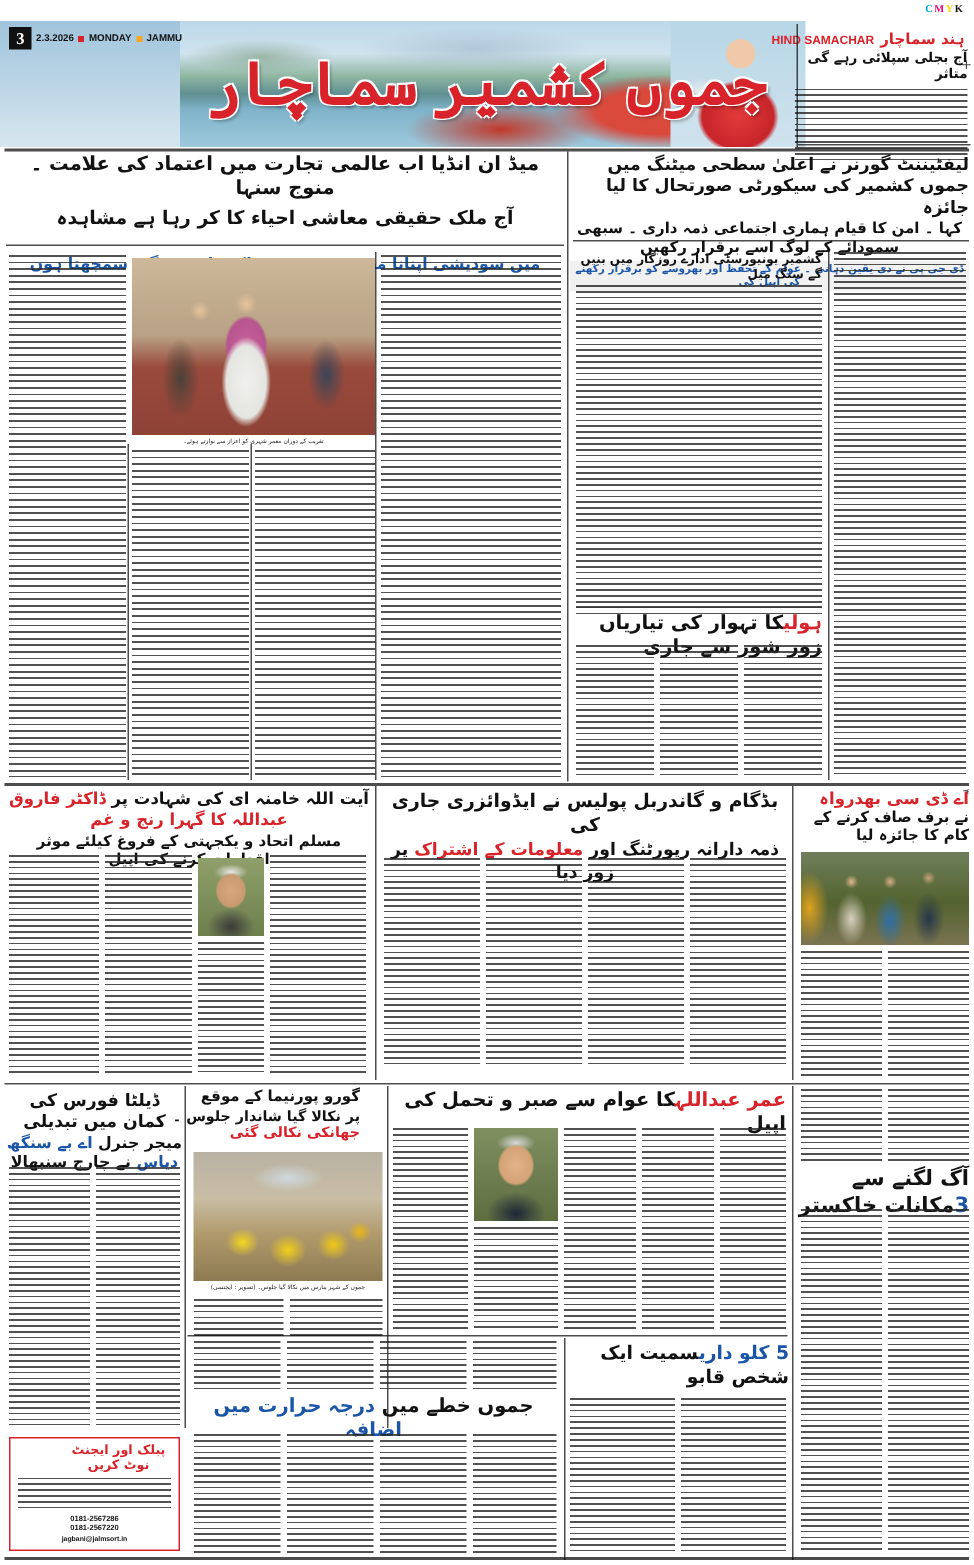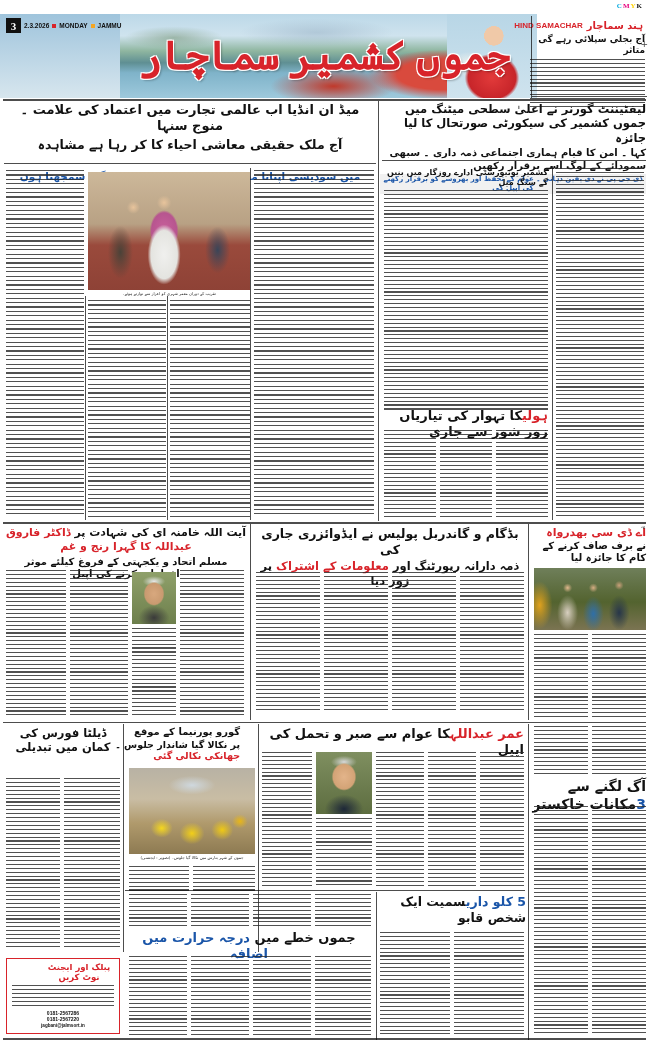--- a/index.html
+++ b/index.html
@@ -58,21 +58,21 @@
     position:absolute; right:112px; top:0; width:90px; height:84px;
     background:
       radial-gradient(circle 16px at 52% 26%, #f0c9a8 0%, #f0c9a8 60%, rgba(240,201,168,0) 62%),
       radial-gradient(ellipse 34px 30px at 50% 76%, #e23a3a 0%, #c7252a 70%, rgba(199,37,42,0) 80%),
       radial-gradient(ellipse 26px 18px at 24% 60%, #f2f2ee 0%, rgba(242,242,238,0) 70%),
       linear-gradient(to bottom,#b8d6e6,#cfe3ee);
   }
   .mast-title{
     position:absolute; left:0; right:0; top:18px;
     text-align:center; font-size:40px; font-weight:bold; color:#d8232a;
-    font-family:Liberation Serif, serif; letter-spacing:-1px;
+    font-family:Liberation Sans, sans-serif; letter-spacing:-1px;
     text-shadow: 1px 1px 0 #fff, -1px -1px 0 #fff, 1px -1px 0 #fff, -1px 1px 0 #fff, 2px 2px 2px rgba(0,0,0,.25);
     direction:rtl;
   }
 
   .dateflag{
     position:absolute; left:6px; top:18px; display:flex; align-items:center; gap:3px;
     direction:ltr;
   }
   .pageno{
     width:15px; height:15px; background:#111; color:#fff; font-weight:bold;
@@ -145,21 +145,21 @@
     <div class="hl" style="font-size:9px;text-align:right;">آج بجلی سپلائی رہے گی متاثر</div>
     <div class="fill tight" style="height:48px;margin-top:2px;"></div>
   </div>
   <div class="rule-h" style="left:532px;top:96px;width:115px;"></div>
   <div class="rule-v" style="left:531px;top:16px;height:82px;"></div>
 
   <div class="rule-h thick" style="left:3px;top:99px;width:643px;"></div>
 
   <div style="position:absolute;left:380px;top:102px;width:266px;">
     <div class="hl" style="font-size:11.5px;text-align:right;">لیفٹیننٹ گورنر نے اعلیٰ سطحی میٹنگ میں جموں کشمیر کی سیکورٹی صورتحال کا لیا جائزہ</div>
-    <div class="hl" style="font-size:10px;text-align:right;margin-top:2px;">کہا ۔ امن کا قیام ہماری اجتماعی ذمہ داری ۔ سبھی سمودائے کے لوگ اسے برقرار رکھیں</div>
+    <div class="hl" style="font-size:10px;margin-top:2px;">کہا ۔ امن کا قیام ہماری اجتماعی ذمہ داری ۔ سبھی سمودائے کے لوگ اسے برقرار رکھیں</div>
     <div class="hl blue" style="font-size:7px;margin-top:2px;background:#f1f1f1;padding:1px 2px;">ڈی جی پی نے دی یقین دہانی ۔ عوام کے تحفظ اور بھروسے کو برقرار رکھنے کی اپیل کی</div>
   </div>
 
   <div style="position:absolute;left:4px;top:102px;width:372px;">
     <div class="hl" style="font-size:13px;">میڈ ان انڈیا اب عالمی تجارت میں اعتماد کی علامت ۔ منوج سنہا</div>
     <div class="hl" style="font-size:12.5px;margin-top:2px;">آج ملک حقیقی معاشی احیاء کا کر رہا ہے مشاہدہ</div>
     <div class="hl blue" style="font-size:10.5px;margin-top:18px;">میں سودیشی اپنانا محض نعرہ نہیں بلکہ طرز زندگی سمجھتا ہوں</div>
   </div>
 
   <div class="rule-v" style="left:378px;top:101px;height:420px;"></div>
@@ -256,20 +256,25 @@
                 linear-gradient(to bottom,#6f7f5a 0%,#53632f 55%,#7b7452 100%);"></div>
   <div class="fill tight" style="position:absolute;left:534px;top:634px;width:54px;height:84px;"></div>
   <div class="fill tight" style="position:absolute;left:592px;top:634px;width:54px;height:84px;"></div>
 
   <div class="sidetab" style="top:526px;">۳</div>
 
   <div class="rule-h" style="left:3px;top:722px;width:643px;"></div>
 
   <div style="position:absolute;left:4px;top:726px;width:118px;">
     <div class="hl" style="font-size:11.5px;">ڈیلٹا فورس کی کمان میں تبدیلی</div>
+    <div class="hl" style="font-size:10.5px;margin-top:1px;">
+      <span>میجر جنرل</span>
+      <span class="hl blue">اے بے سنگھ دیاس</span>
+      <span>نے چارج سنبھالا</span>
+    </div>
   </div>
   <div class="fill tight" style="position:absolute;left:6px;top:778px;width:54px;height:172px;"></div>
   <div class="fill tight" style="position:absolute;left:64px;top:778px;width:56px;height:172px;"></div>
 
   <div class="rule-v" style="left:123px;top:724px;height:228px;"></div>
 
   <div style="position:absolute;left:110px;top:726px;width:130px;">
     <div class="hl" style="font-size:10px;text-align:right;">گورو پورنیما کے موقع</div>
     <div class="hl" style="font-size:9.5px;text-align:right;">
       <span>پر نکالا گیا شاندار جلوس ۔</span>

